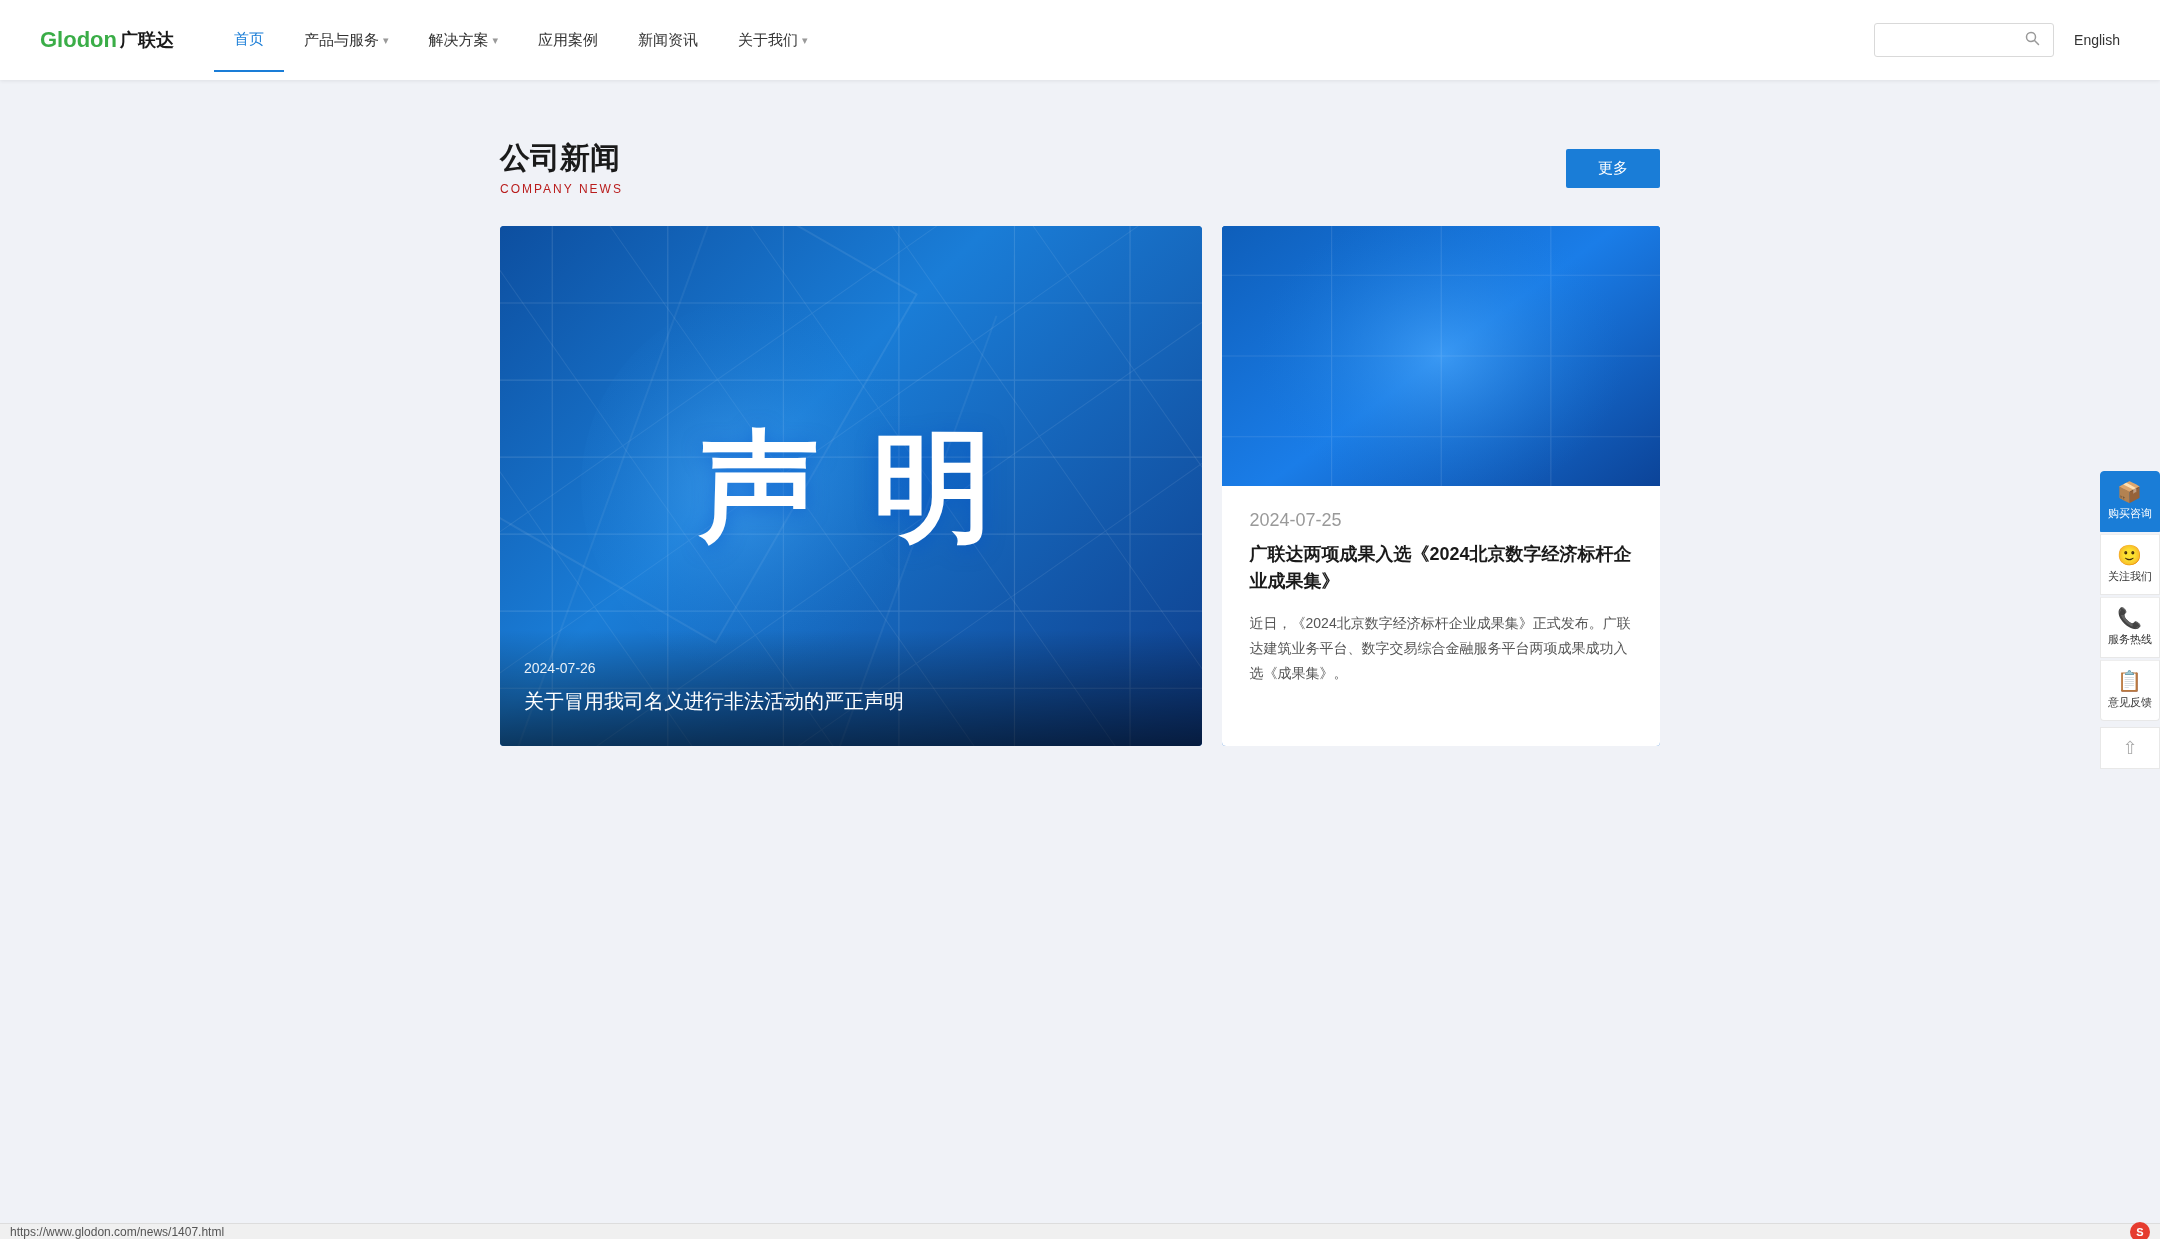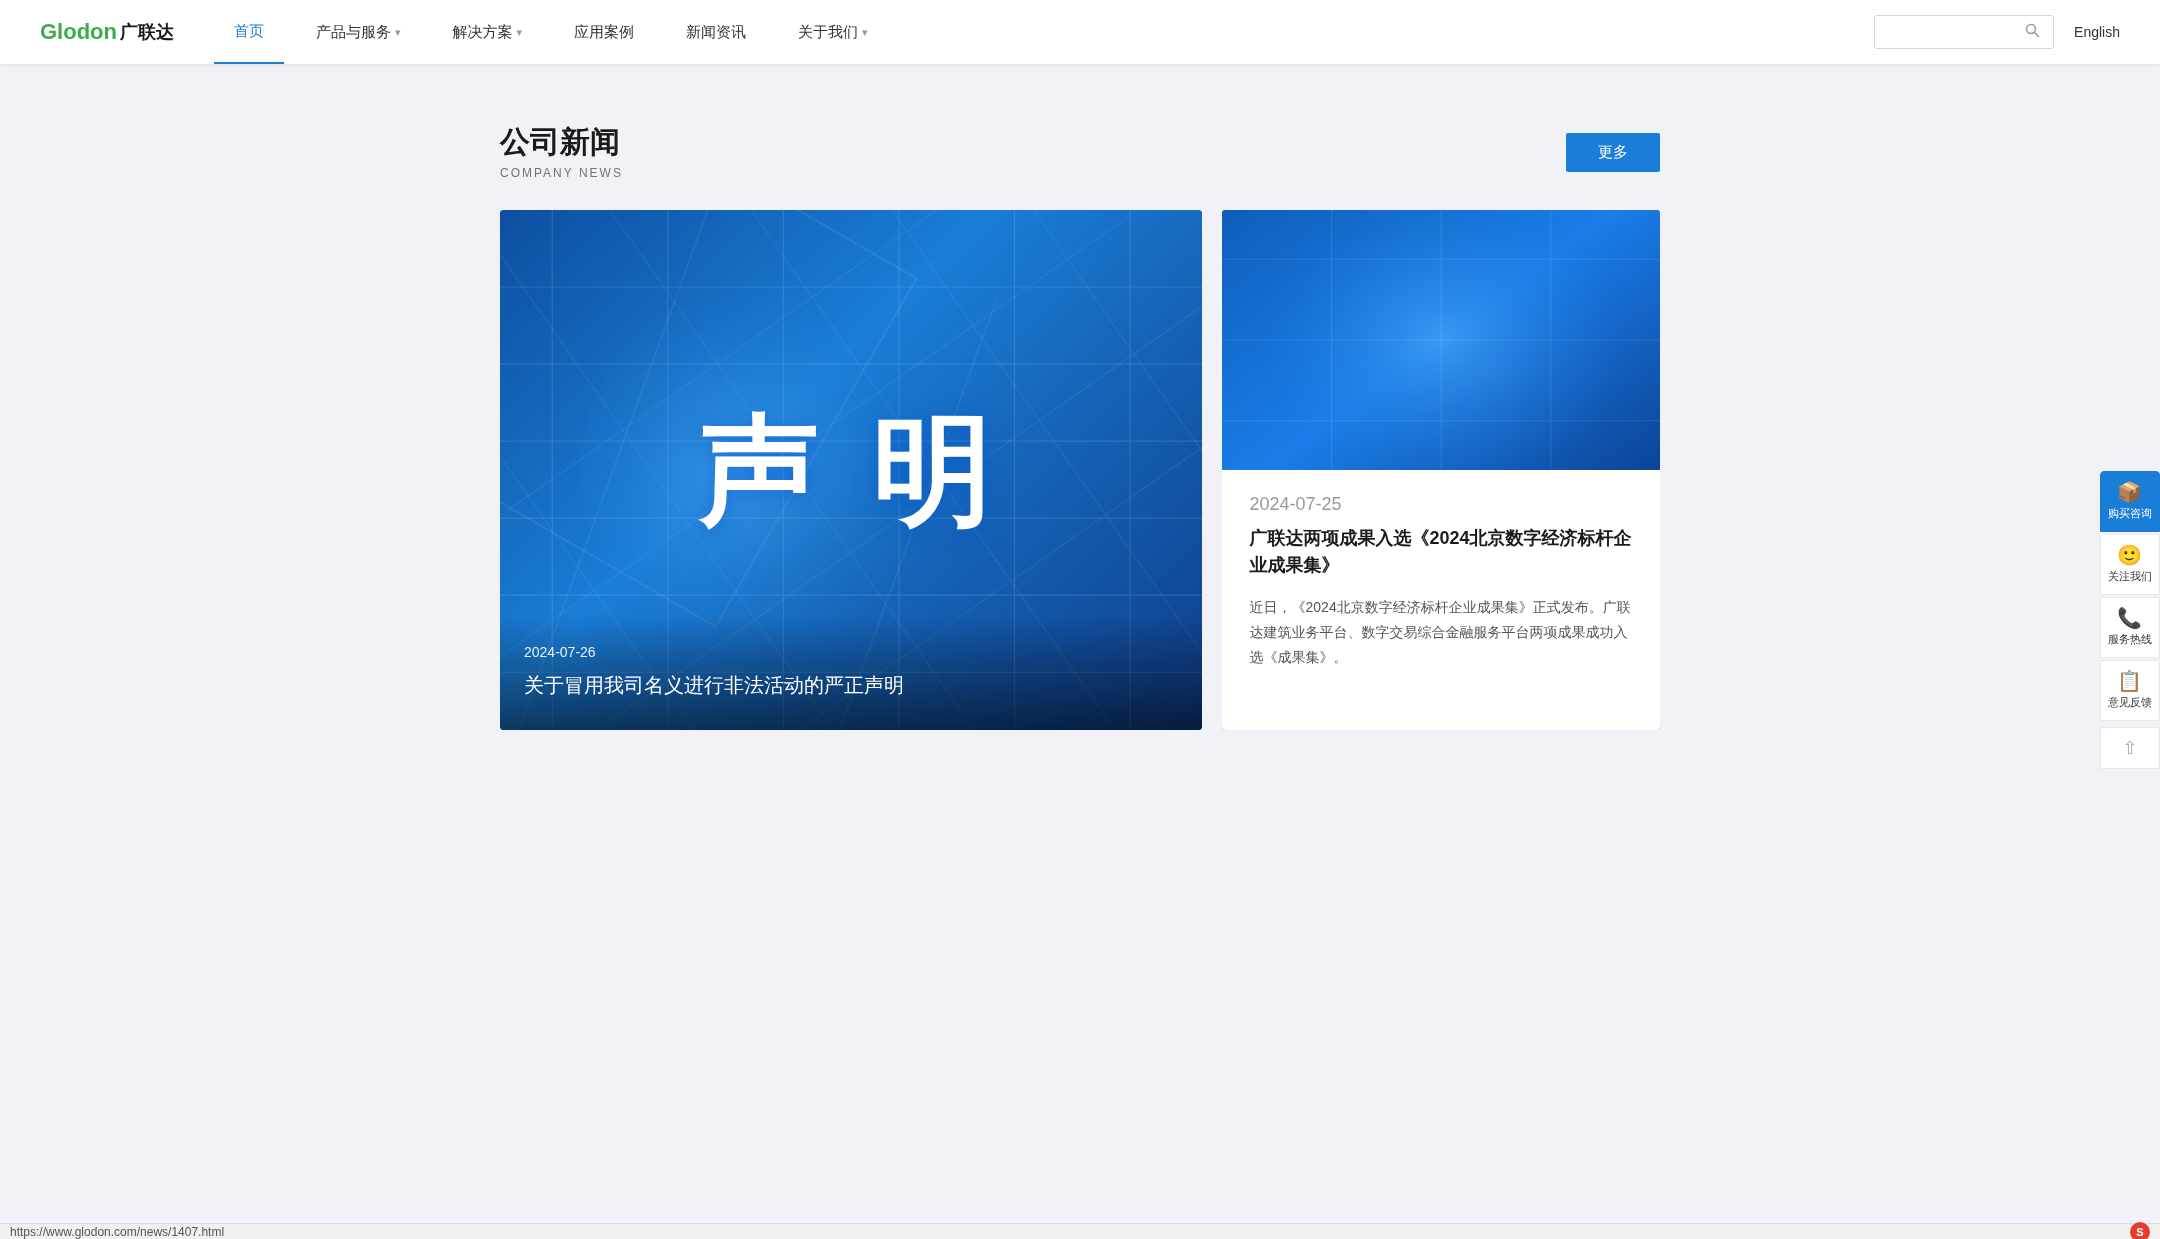--- a/index.html
+++ b/index.html
@@ -1,39 +1,39 @@
 <!DOCTYPE html>
 <html><head>
   <meta charset="utf-8">
   <style>
     * { margin: 0; padding: 0; box-sizing: border-box; }
     body { font-family: "Microsoft YaHei", "PingFang SC", sans-serif; background: #f0f2f7; min-height: 100vh; }
 
     
     .header {
       background: #fff;
-      height: 64px;
+      height: 80px;
       display: flex;
       align-items: center;
       padding: 0 40px;
       box-shadow: 0 1px 4px rgba(0,0,0,0.08);
       position: sticky;
       top: 0;
       z-index: 100;
     }
     .logo {
       display: flex;
       align-items: center;
       margin-right: 40px;
       flex-shrink: 0;
     }
     .nav {
       display: flex;
       align-items: center;
-      gap: 12px;
+      gap: 0;
       flex: 1;
     }
     .nav-item {
       padding: 0 20px;
       height: 64px;
       display: flex;
       align-items: center;
       font-size: 15px;
       color: #333;
       cursor: pointer;
@@ -99,21 +99,21 @@
     }
     .section-title-block {}
     .section-title-zh {
       font-size: 30px;
       font-weight: bold;
       color: #1a1a1a;
       line-height: 1.2;
     }
     .section-title-en {
       font-size: 12px;
-      color: #737373;
+      color: #b91c1c;
       letter-spacing: 2px;
       margin-top: 6px;
     }
     .more-btn {
       background: #1a7dd7;
       color: #fff;
       border: none;
       padding: 10px 32px;
       font-size: 15px;
       border-radius: 2px;

